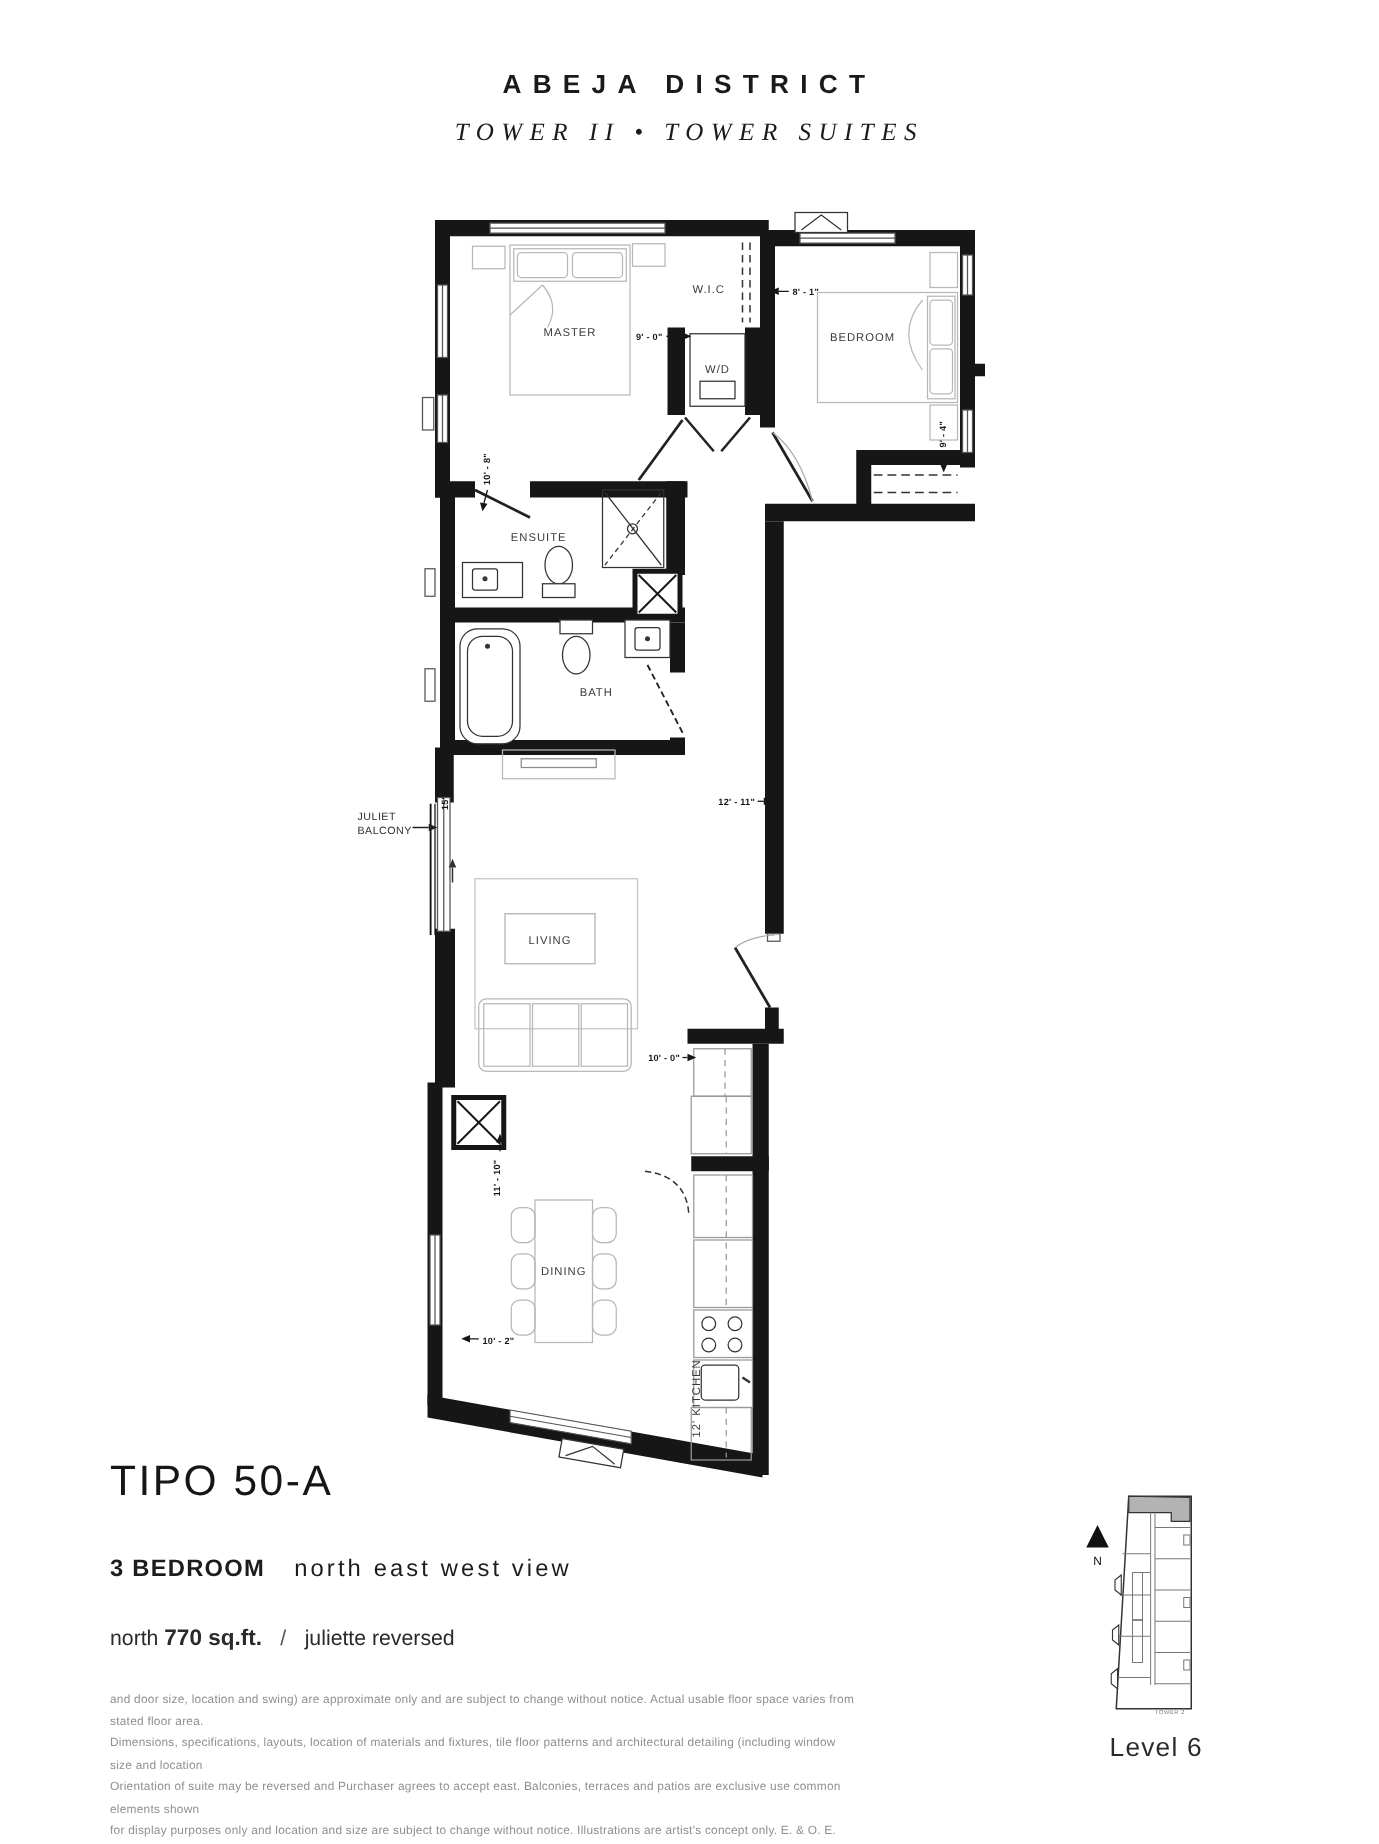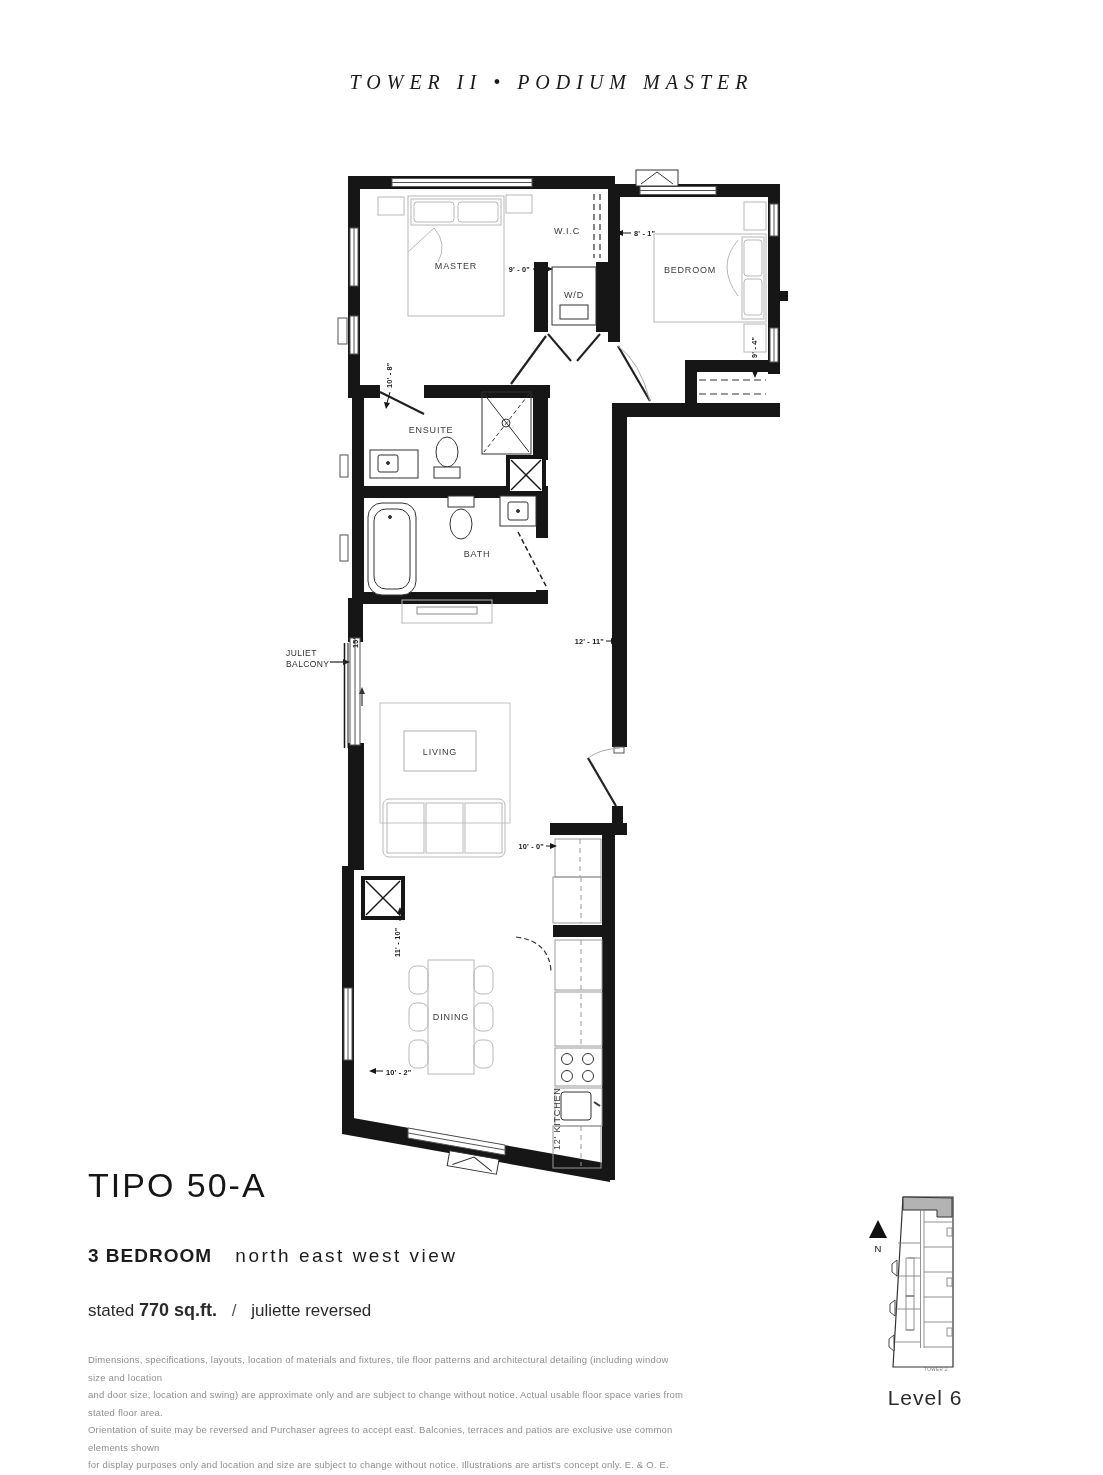--- a/index.html
+++ b/index.html
@@ -20,21 +20,22 @@
   .keyplan-svg{position:absolute;left:850px;top:1190px;}
   svg text{font-family:"Liberation Sans",sans-serif;}
   .roomlbl{font-size:9px;fill:#3a3a3a;letter-spacing:0.8px;}
   .dim{font-size:7.3px;font-weight:700;fill:#161616;letter-spacing:0.2px;}
   .callout{font-size:8.5px;fill:#2e2e2e;letter-spacing:0.4px;}
 </style>
 </head>
 <body>
 
 <div class="header">
-  <div class="subtitle">TOWER II  •  PODIUM MASTER</div>
+  <div class="brand">ABEJA DISTRICT</div>
+  <div class="subtitle">TOWER II  •  TOWER SUITES</div>
 </div>
 
 <svg class="plan-svg" width="540" height="1060" viewBox="270 150 540 1060" xmlns="http://www.w3.org/2000/svg">
 
   <g fill="#161616">
     <rect x="348" y="176" width="267" height="13"></rect>
     <rect x="608" y="184" width="172" height="13"></rect>
     <rect x="348" y="176" width="12" height="222"></rect>
     <rect x="352" y="390" width="12" height="108"></rect>
     <rect x="352" y="486" width="12" height="118"></rect>
@@ -311,28 +312,28 @@
   </g>
 </svg>
 
 <div class="footer">
   <div class="plan-name">TIPO 50-A</div>
   <div class="line2">
     <span class="beds">3 BEDROOM</span>
     <span class="view">north east west view</span>
   </div>
   <div class="line3">
-    <span>stated</span>
+    <span>north</span>
     <span class="area">770 sq.ft.</span>
     <span class="sep">/</span>
     <span>juliette reversed</span>
   </div>
   <div class="disclaimer">
+    <div>and door size, location and swing) are approximate only and are subject to change without notice. Actual usable floor space varies from stated floor area.</div>
     <div>Dimensions, specifications, layouts, location of materials and fixtures, tile floor patterns and architectural detailing (including window size and location</div>
-    <div>and door size, location and swing) are approximate only and are subject to change without notice. Actual usable floor space varies from stated floor area.</div>
     <div>Orientation of suite may be reversed and Purchaser agrees to accept east. Balconies, terraces and patios are exclusive use common elements shown</div>
     <div>for display purposes only and location and size are subject to change without notice. Illustrations are artist's concept only. E. &amp; O. E.</div>
   </div>
 </div>
 
 <svg class="keyplan-svg" width="150" height="235" viewBox="850 1190 150 235" xmlns="http://www.w3.org/2000/svg">
   <g>
     <polygon points="869,1238 878,1220 887,1238" fill="#111"></polygon>
     <text x="878" y="1252" text-anchor="middle" font-size="9.5" fill="#111">N</text>
   </g>

